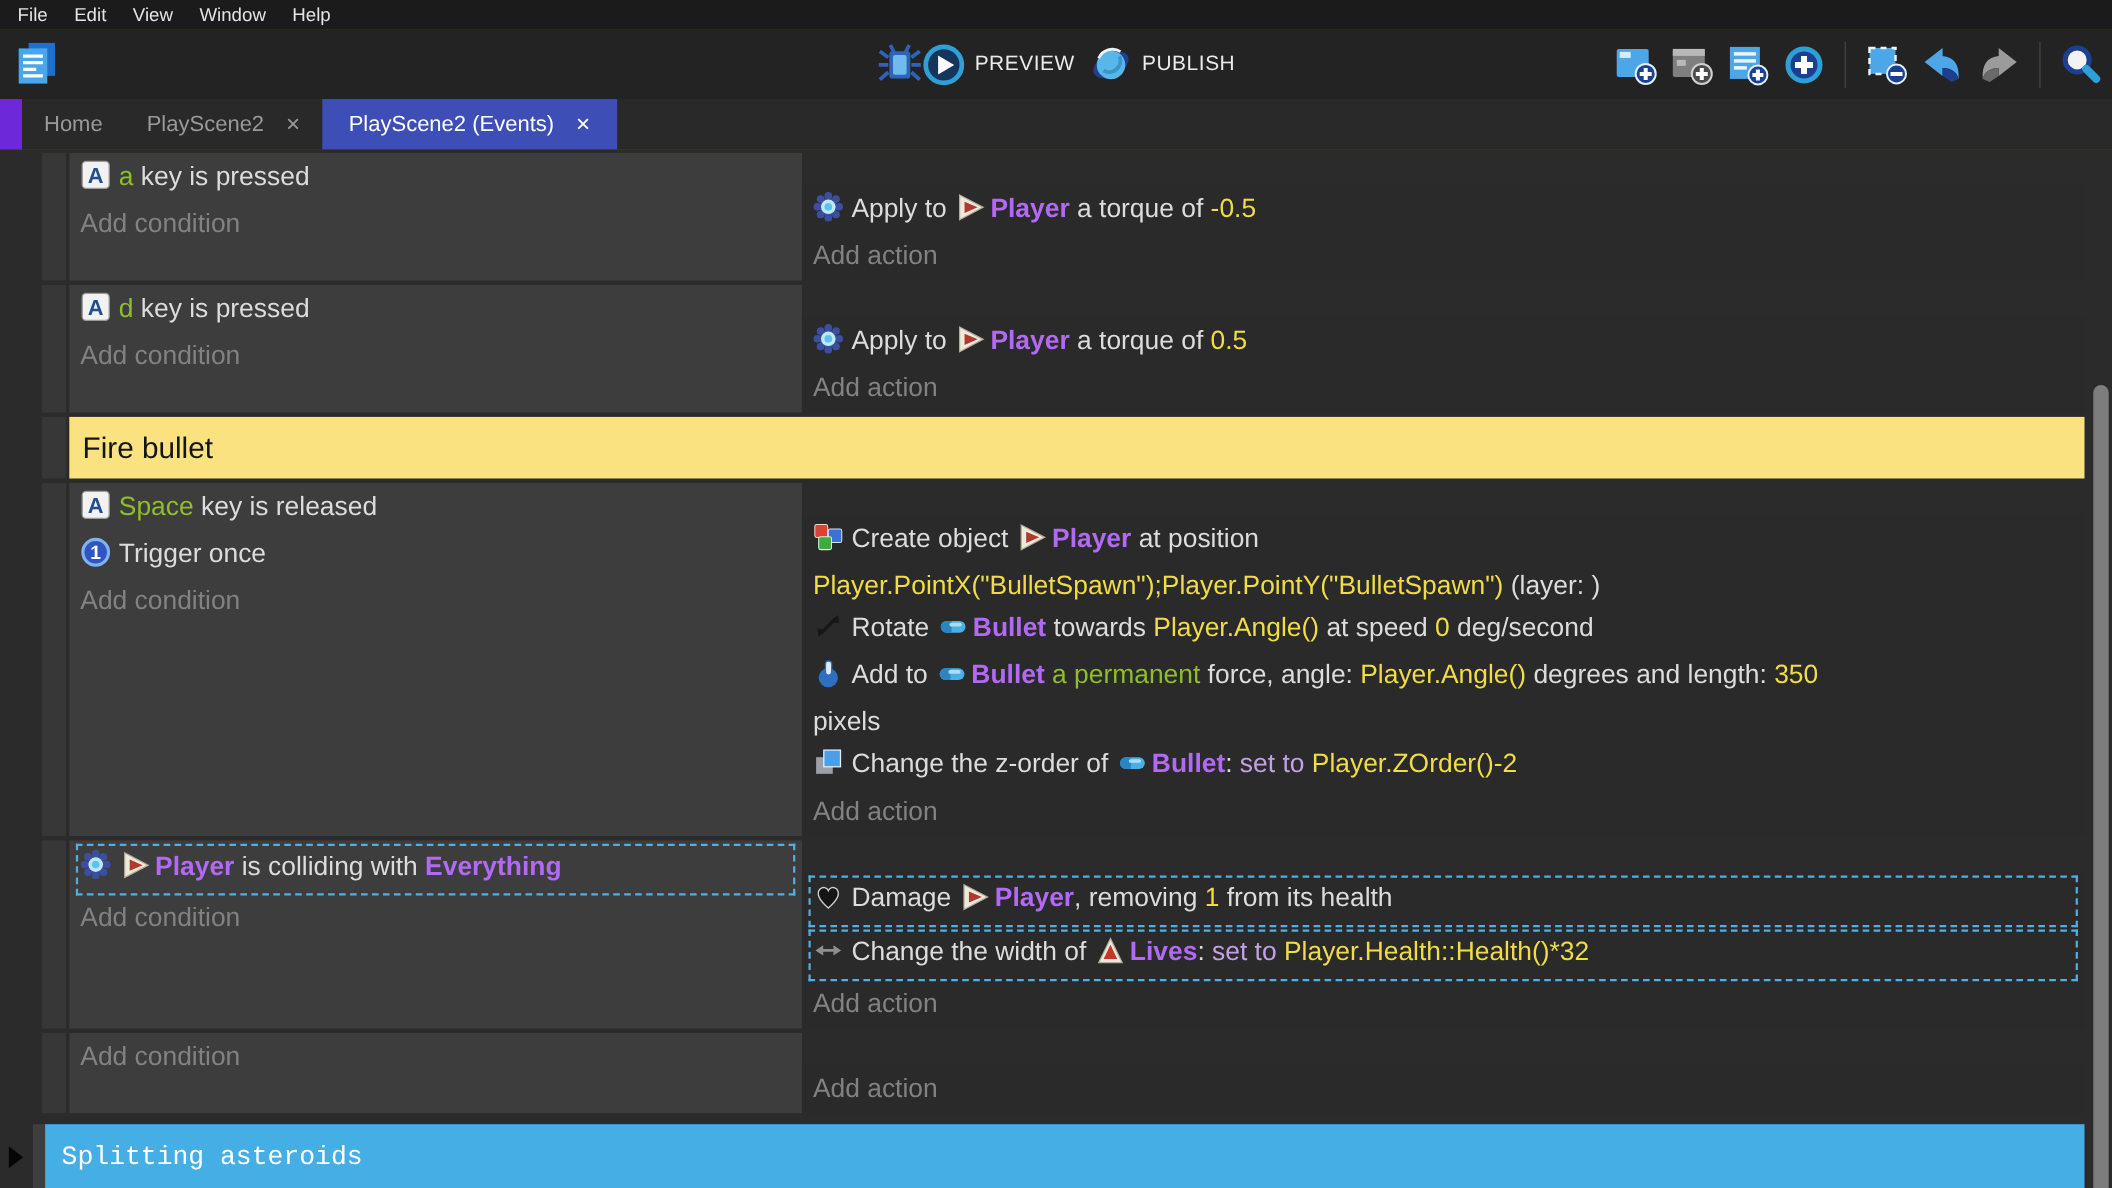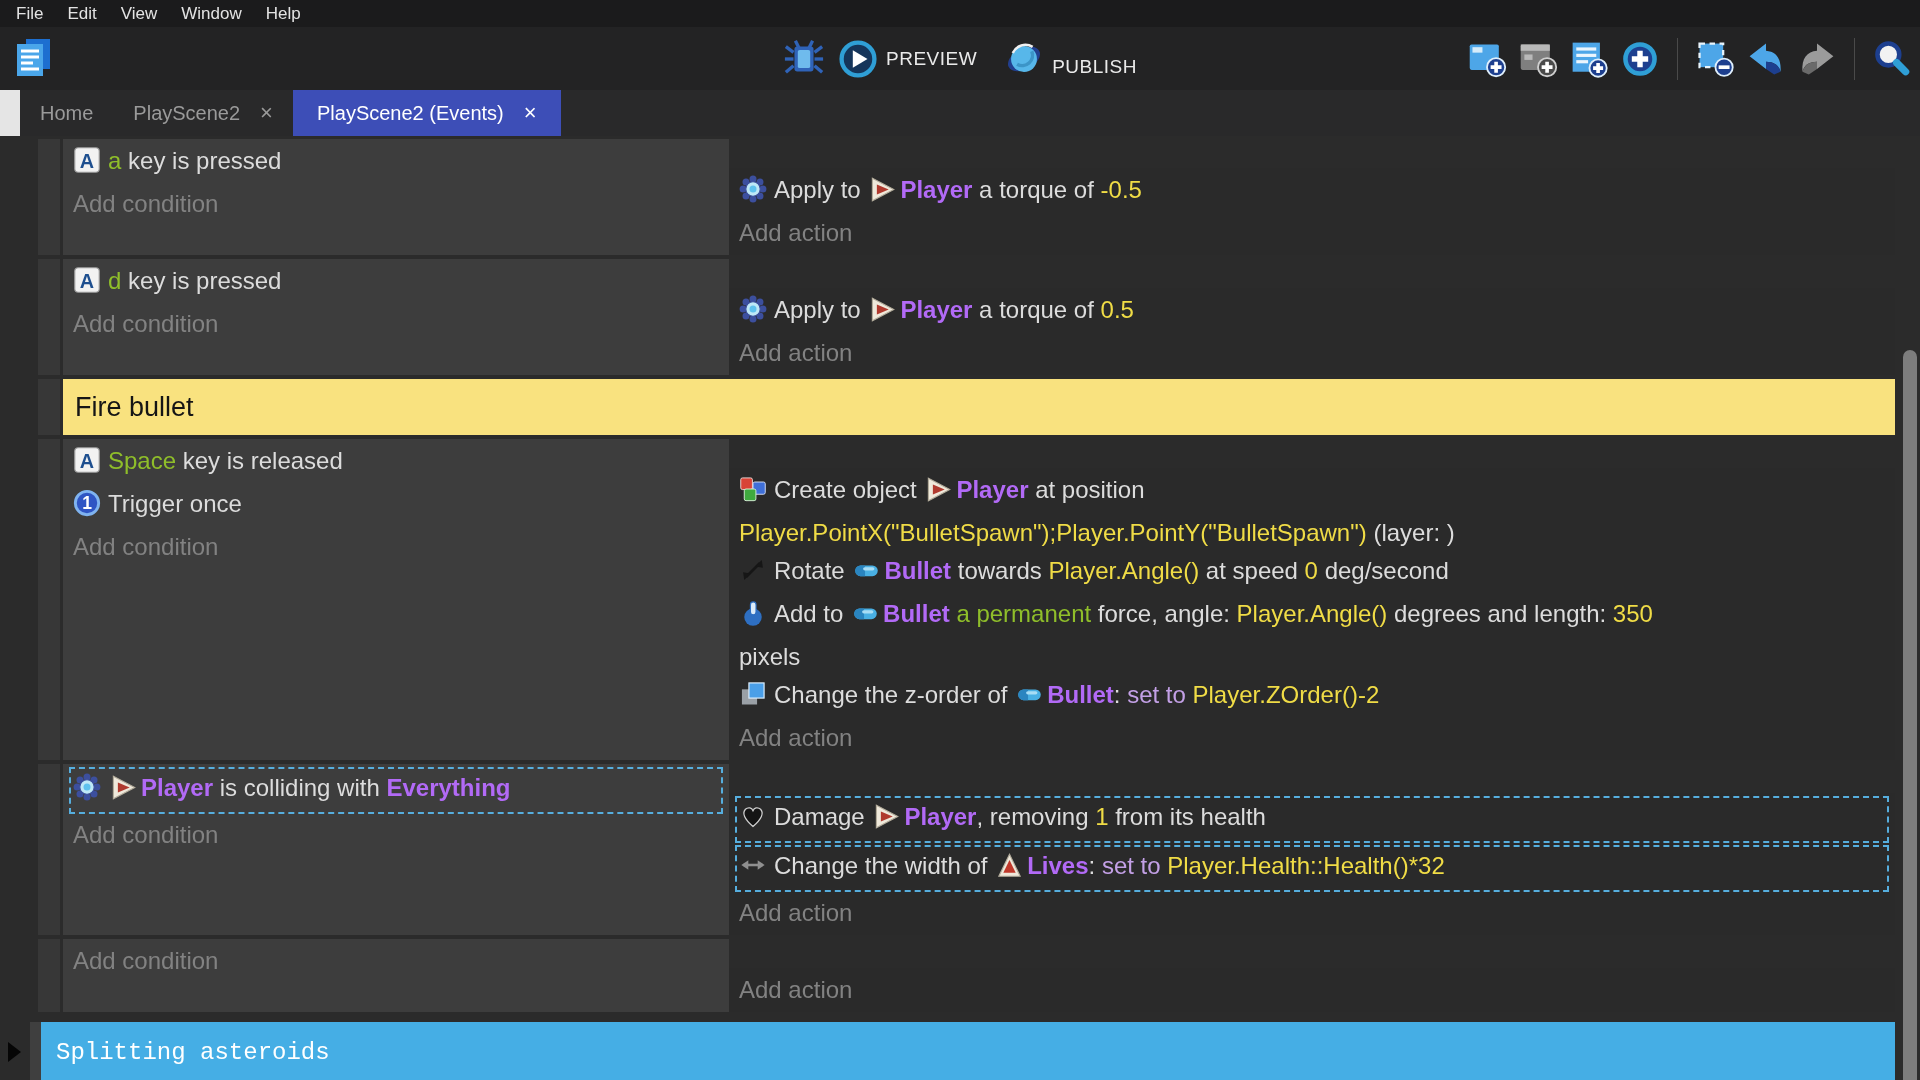--- a/index.html
+++ b/index.html
@@ -1,31 +1,31 @@
 <!DOCTYPE html>
 <html><head>
 <meta charset="utf-8">
 <style>
   html,body{margin:0;padding:0;background:#1b1b1c;}
   .app{position:relative;width:1920px;height:1080px;overflow:hidden;
-       font-family:"Liberation Sans",sans-serif;color:#dcdcdc;background:#e5e5e5;}
+       font-family:"Liberation Sans",sans-serif;color:#dcdcdc;background:#6d28d9;}
 
   
   .menubar{position:absolute;top:0;left:0;right:0;height:27px;background:#1b1b1c;
            display:flex;align-items:center;font-size:17px;color:#e3e3e3;}
   .menu-item{padding:0 12px;line-height:27px;cursor:default;}
   .menu-item:first-child{margin-left:4px;}
 
   
   .toolbar{position:absolute;top:27px;left:0;right:0;height:63px;background:#232324;}
   .tb-logo{position:absolute;left:10px;top:8px;width:46px;height:46px;}
   .tb-center{position:absolute;left:0;right:0;top:0;height:63px;display:flex;
-             align-items:center;justify-content:center;gap:14px;}
+             align-items:center;justify-content:center;}
   .tb-btn{display:flex;align-items:center;gap:9px;font-size:19px;color:#eaeaea;letter-spacing:.5px;}
-  .tb-btn + .tb-btn{margin-left:14px;align-items:flex-end;}
+  .tb-btn + .tb-btn{margin-left:14px;}
   .tb-icon svg,.tb-btn svg{display:block;}
   .tb-right{position:absolute;right:8px;top:0;height:63px;display:flex;align-items:center;gap:11px;}
   .tb-sep{width:1px;height:42px;background:#4a4a4a;margin:0 6px;}
 
   
   .tabbar{position:absolute;top:90px;left:0;right:0;height:46px;background:#29292a;
           display:flex;align-items:stretch;font-size:20px;margin-left:20px;}
   .tab{display:flex;align-items:center;padding:0 20px;color:#9a9a9a;cursor:default;}
   .tab .tab-close{margin-left:20px;color:#9a9a9a;font-size:22px;}
   .tab.active{background:#3d4eb7;color:#ffffff;padding:0 24px;}

